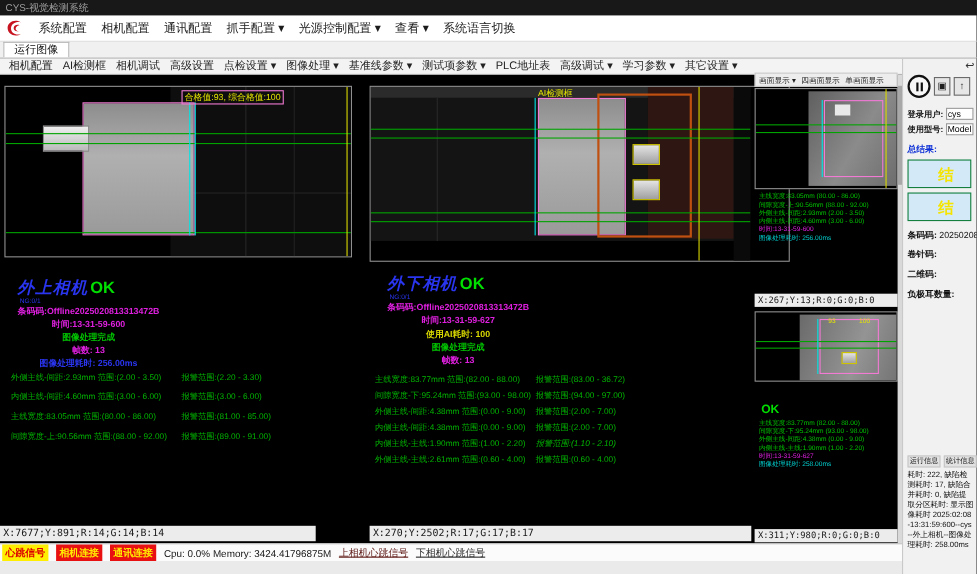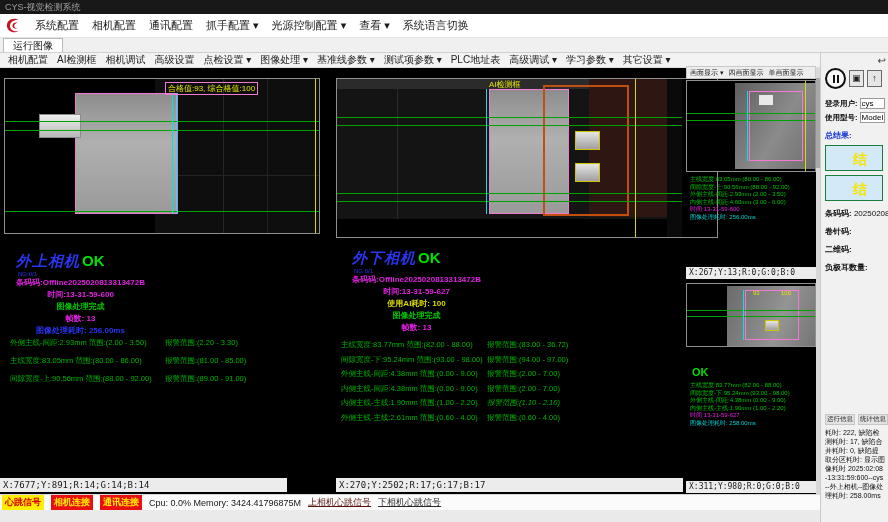--- a/index.html
+++ b/index.html
@@ -169,20 +169,24 @@
     <div class="c-grn">图像处理完成</div>
     <div class="c-mag">帧数: 13</div>
     <div class="c-blu">图像处理耗时: 256.00ms</div>
   </div>
   <div class="measblock" style="left:10px; top:338px; width:306px;">
     <div class="measrow" style="height:18px;">
       <span>外侧主线-间距:2.93mm 范围:(2.00 - 3.50)</span>
       <span class="alarm" style="left:155px;">报警范围:(2.20 - 3.30)</span>
     </div>
     <div class="measrow" style="height:18px;">
+      <span>内侧主线-间距:4.60mm 范围:(3.00 - 6.00)</span>
+      <span class="alarm" style="left:155px;">报警范围:(3.00 - 6.00)</span>
+    </div>
+    <div class="measrow" style="height:18px;">
       <span>主线宽度:83.05mm 范围:(80.00 - 86.00)</span>
       <span class="alarm" style="left:155px;">报警范围:(81.00 - 85.00)</span>
     </div>
     <div class="measrow" style="height:18px;">
       <span>间隙宽度-上:90.56mm 范围:(88.00 - 92.00)</span>
       <span class="alarm" style="left:155px;">报警范围:(89.00 - 91.00)</span>
     </div>
   </div>
   <div class="coordbar" style="left:0; top:478px; width:287px;">X:7677;Y:891;R:14;G:14;B:14</div>
 

